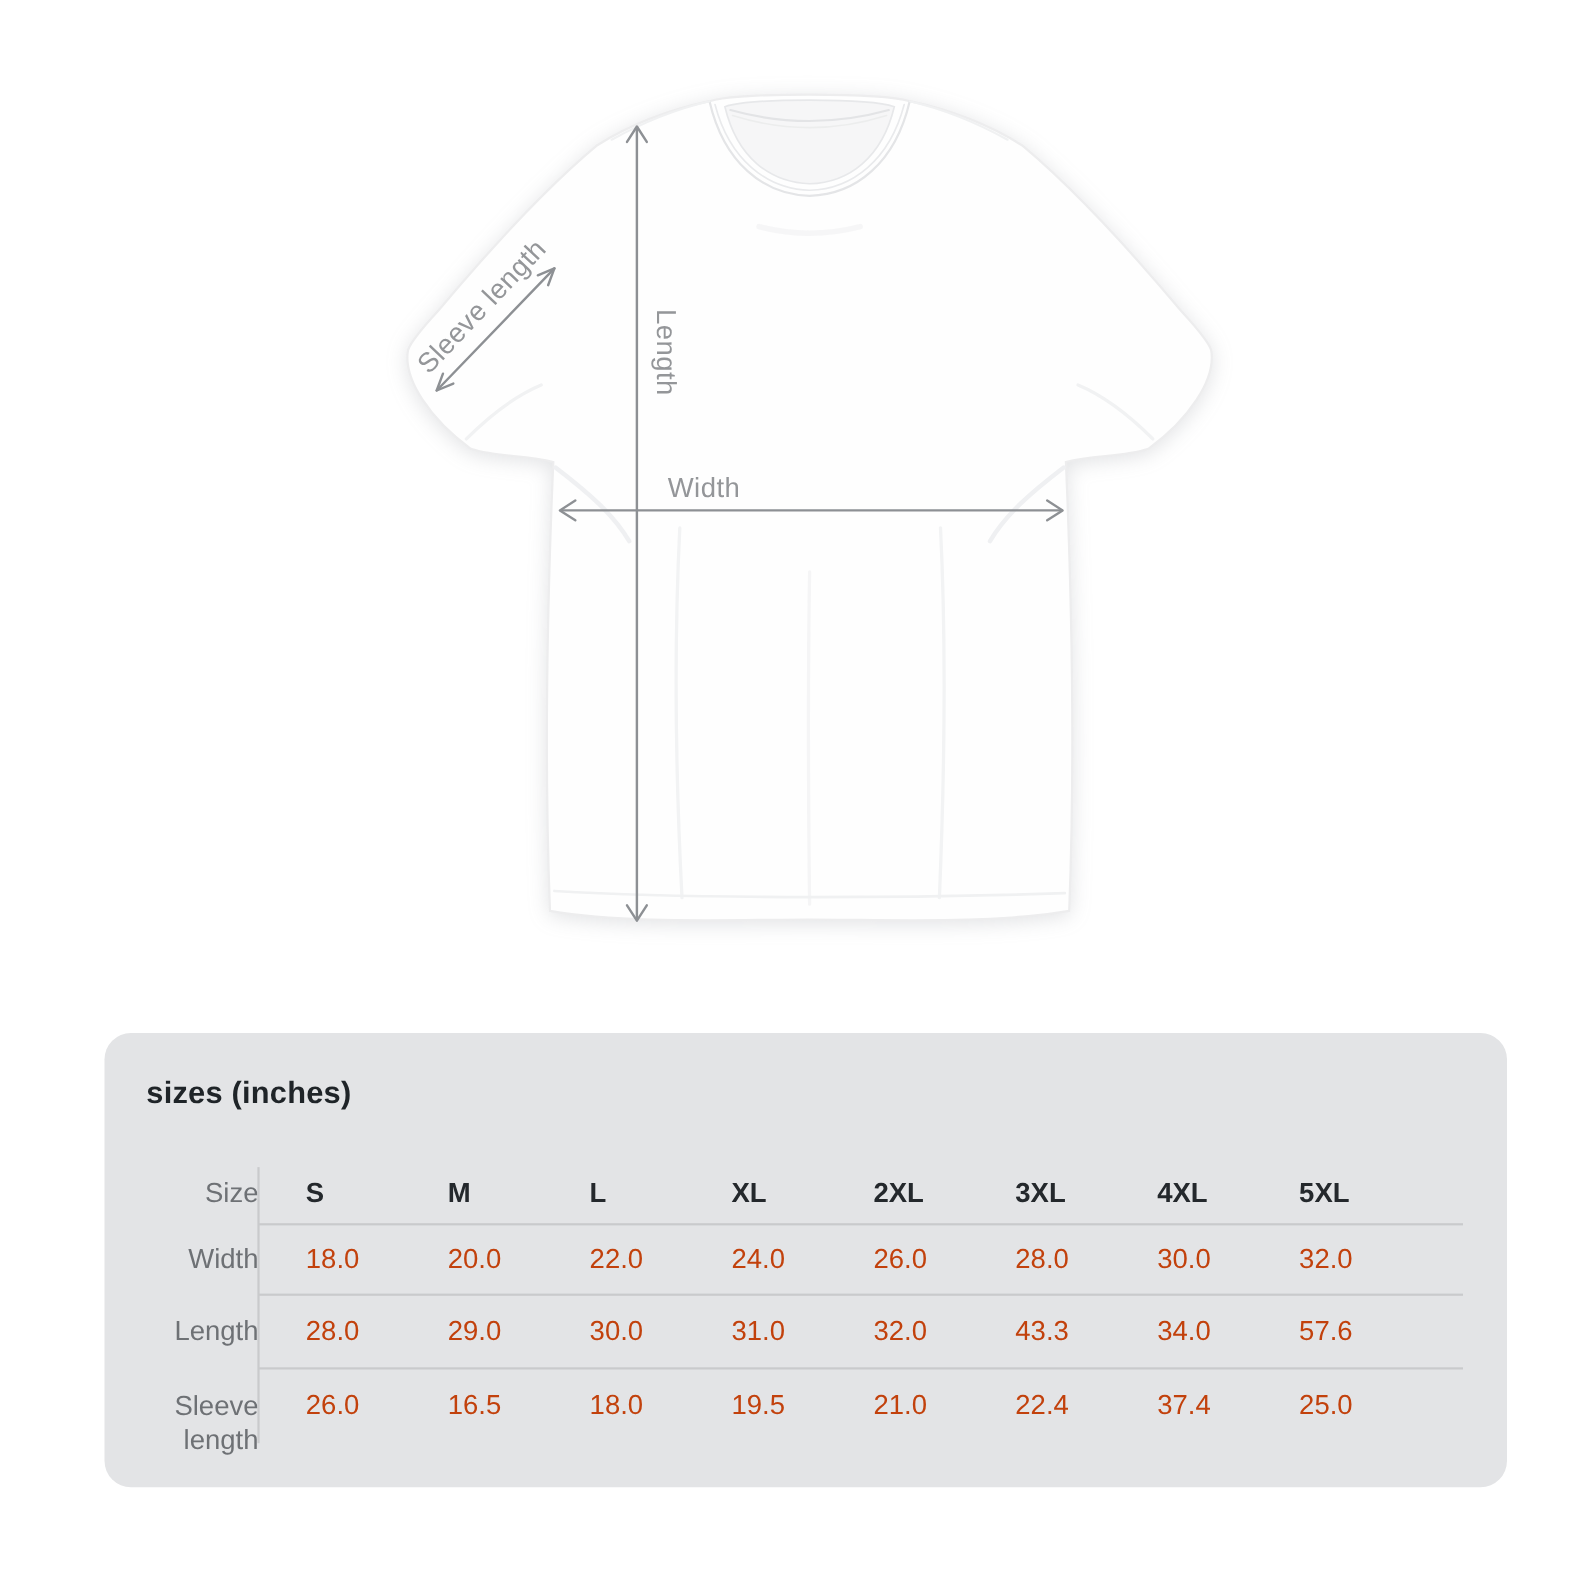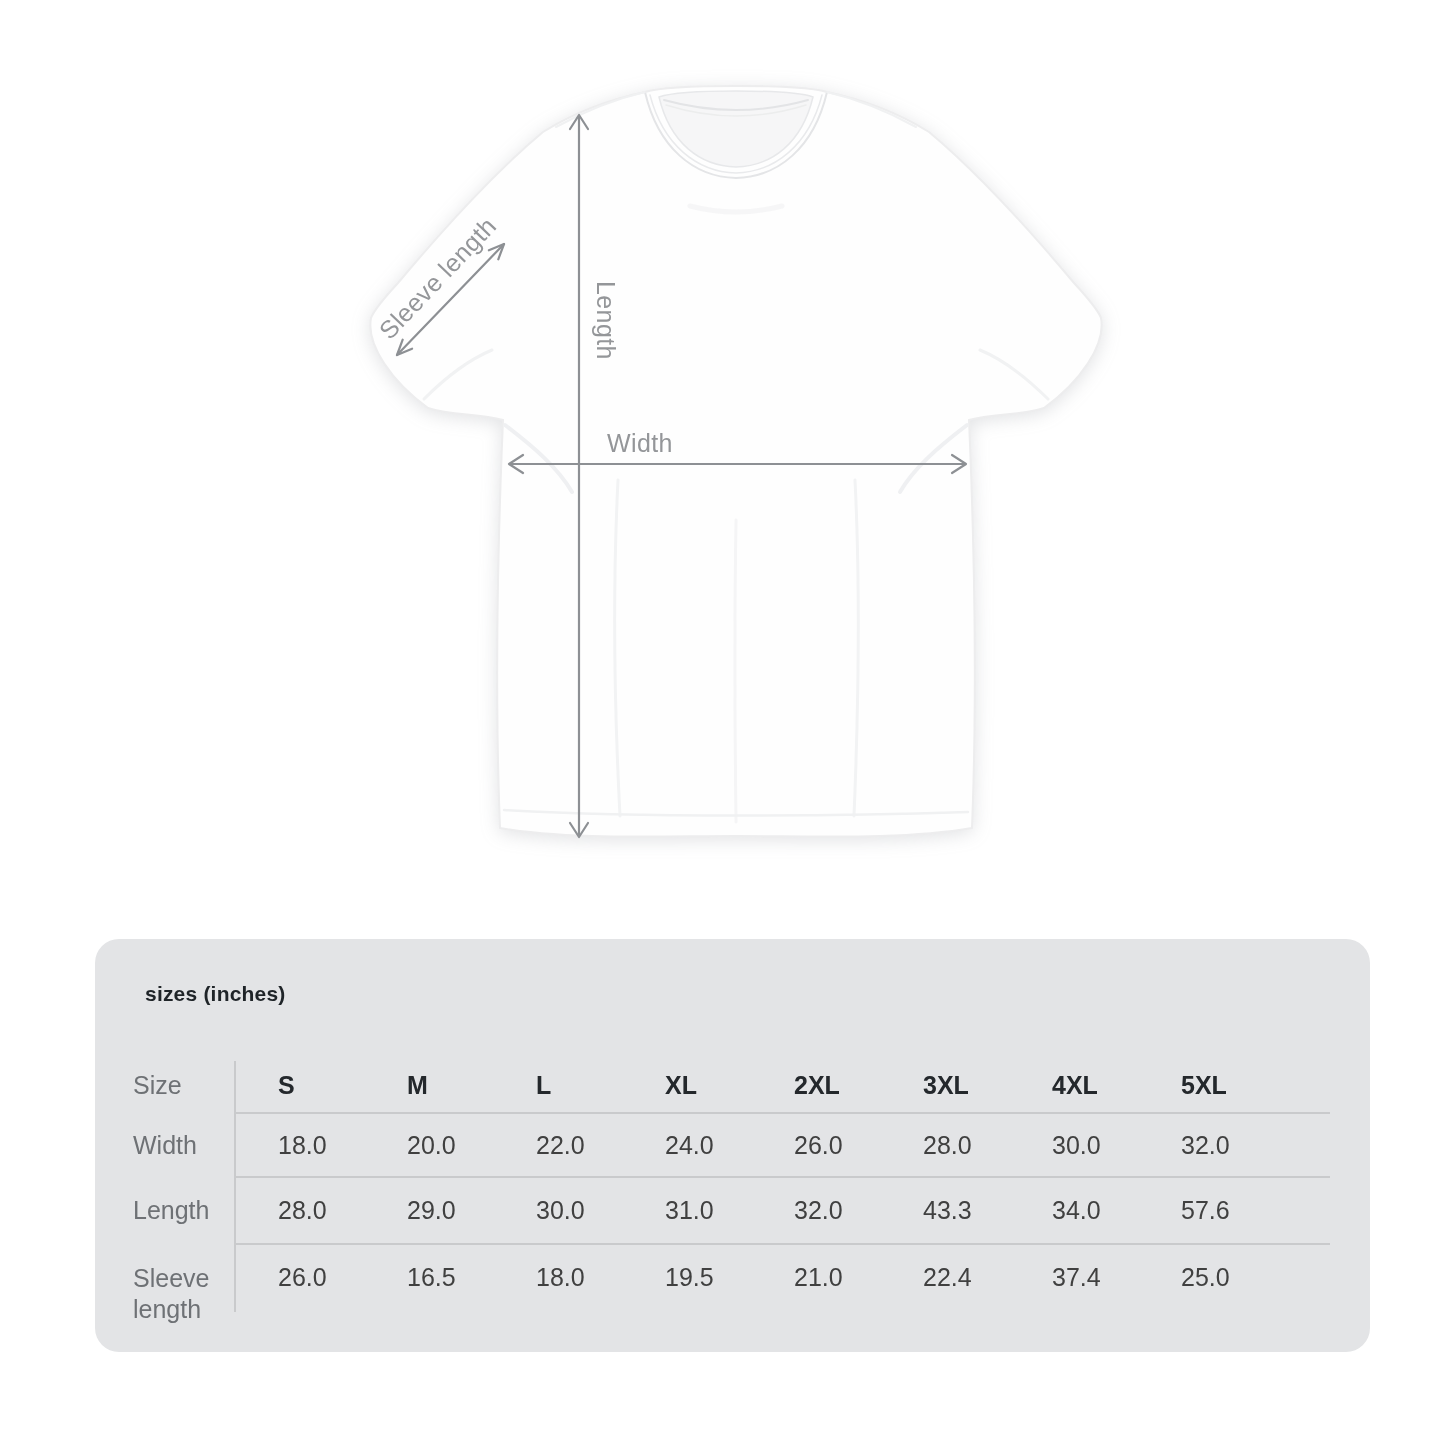--- a/index.html
+++ b/index.html
@@ -17,50 +17,51 @@
     position:absolute;
     left:95px;top:939px;
     width:1275px;height:413px;
     background:#e3e4e6;
     border-radius:24px;
     box-sizing:border-box;
     padding:34px 40px 17px 38px;
     color:#2e3236;
   }
   .panel-title{
-    font-size:21px;
+    font-size:28px;
     font-weight:bold;
     color:#1f2428;
     line-height:42px;
-    margin:0 0 43px 12px;
+    margin:0 0 43px 0;
     letter-spacing:.2px;
   }
   .grid-wrap{position:relative;}
   .vert-divider{
     position:absolute;
     left:101px;top:3px;
     width:2px;height:251px;
     background:#c9cacc;
   }
   .trow{
     display:grid;
     grid-template-columns:102px repeat(8,129px);
     align-items:center;
   }
   .trow .cell{
     padding-left:43px;
     font-size:25px;
-    color:#404040;
+    color:#c2410c;
     white-space:nowrap;
   }
   .trow .rlabel{
     padding-left:0;
     font-size:25px;
     color:#6e7175;
     line-height:31px;
+    text-align:right;
   }
   .row-header{height:54px;}
   .row-header .cell{font-weight:bold;color:#24282c;}
   .row-width{height:62px;}
   .row-length{height:65px;}
   .row-sleeve{
     height:90px;
     align-items:start;
   }
   .row-sleeve .cell,.row-sleeve .rlabel{padding-top:18px;}

